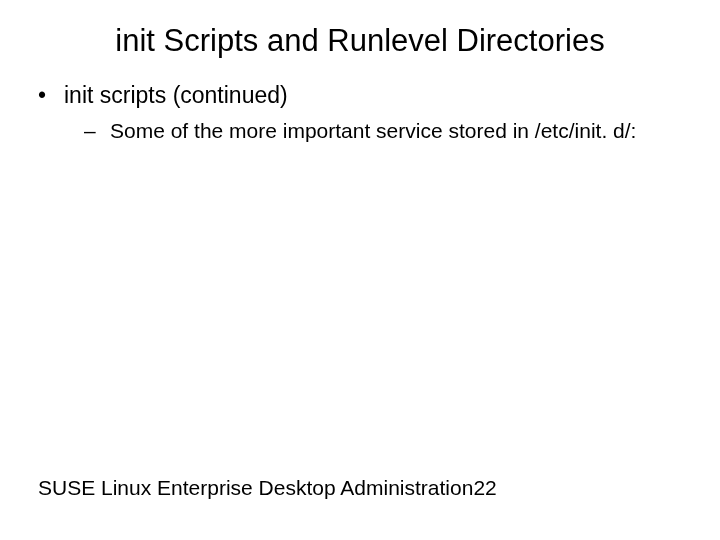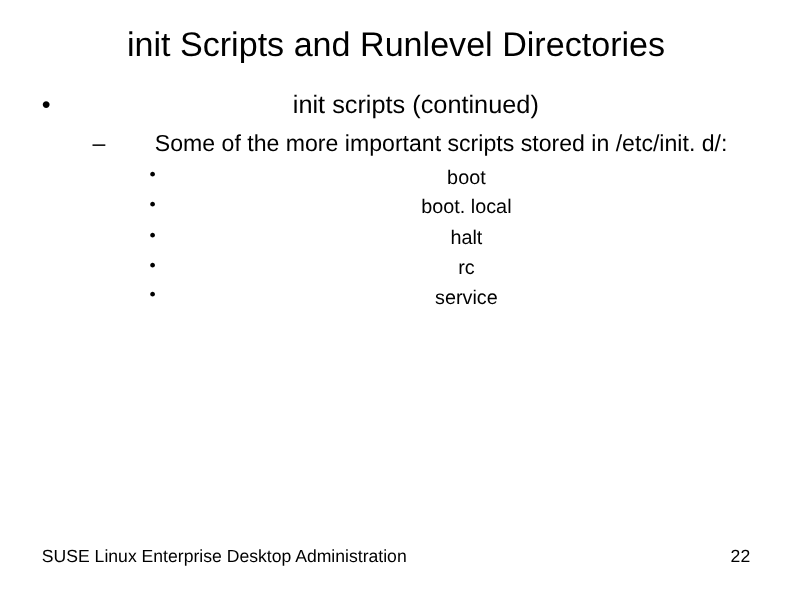--- a/index.html
+++ b/index.html
@@ -24,21 +24,20 @@
     font-size: 31px;
     line-height: 1.25;
     padding-top: 22px;
     font-weight: normal;
   }
   .body {
     padding-left: 38px;
     padding-right: 28px;
     padding-top: 20px;
     font-size: 23px;
-    text-align: center;
   }
   ul, li { list-style: none; margin: 0; padding: 0; }
   .lvl1 > li {
     position: relative;
     padding-left: 26px;
     margin-bottom: 6px;
     line-height: 1.25;
   }
   .lvl1 > li::before {
     content: "•";
@@ -75,51 +74,43 @@
   }
   .lvl3 > li::before {
     content: "•";
     position: absolute;
     left: 26px;
     top: 0;
     font-size: 16px;
   }
   .footer {
     position: absolute;
-    bottom: 24px;
+    bottom: 40px;
     left: 38px;
     right: 38px;
     display: flex;
-    justify-content: space-between;
-    font-size: 16px;
+    font-size: 21px;
     color: #000;
   }
 </style>
 </head>
 <body>
 
 <div class="slide">
   <div class="title">
     <span>init Scripts and Runlevel Directories</span><br>
   </div>
 
   <div class="body">
     <ul class="lvl1">
       <li>
         <span>init scripts (continued)</span>
         <ul class="lvl2">
           <li>
-            <span>Some of the more important scripts stored in /etc/init. d/:</span>
-            <ul class="lvl3">
-              <li><span>boot</span></li>
-              <li><span>boot. local</span></li>
-              <li><span>halt</span></li>
-              <li><span>rc</span></li>
-              <li><span>service</span></li>
-            </ul>
+            <span>Some of the more important service stored in /etc/init. d/:</span>
           </li>
         </ul>
       </li>
     </ul>
   </div>
 
   <div class="footer">
     <span>SUSE Linux Enterprise Desktop Administration</span>
     <span>22</span>
   </div>

